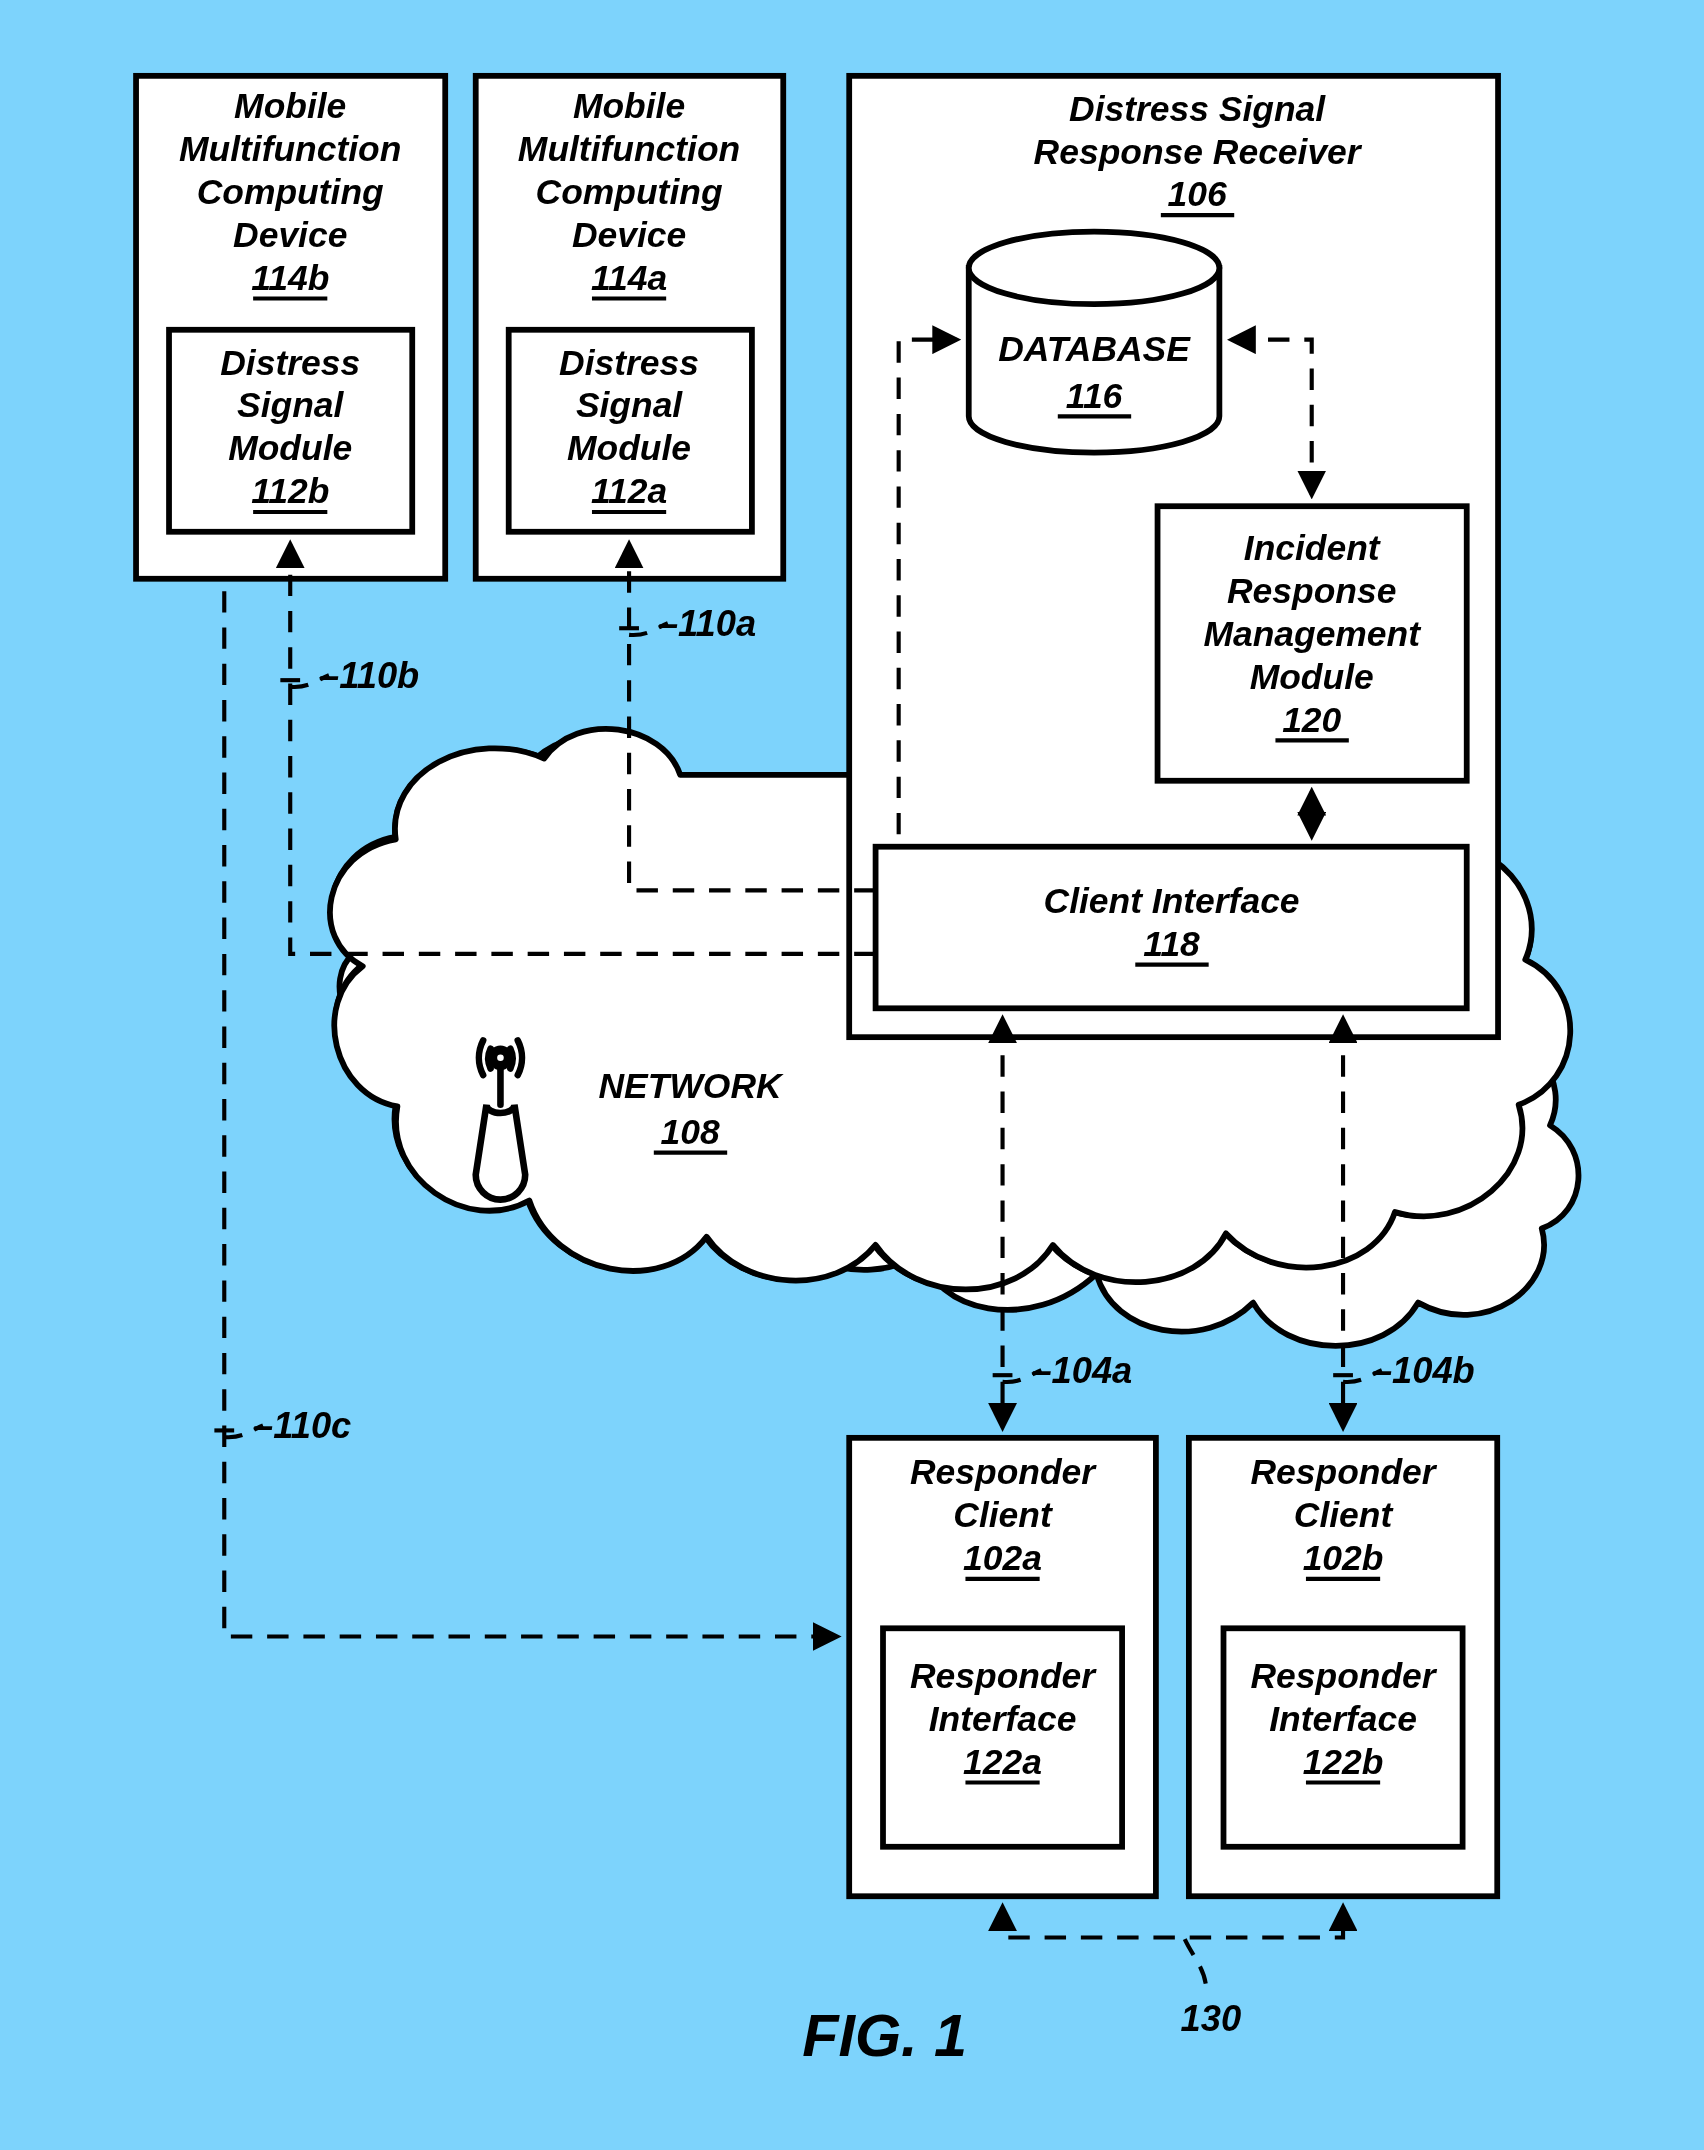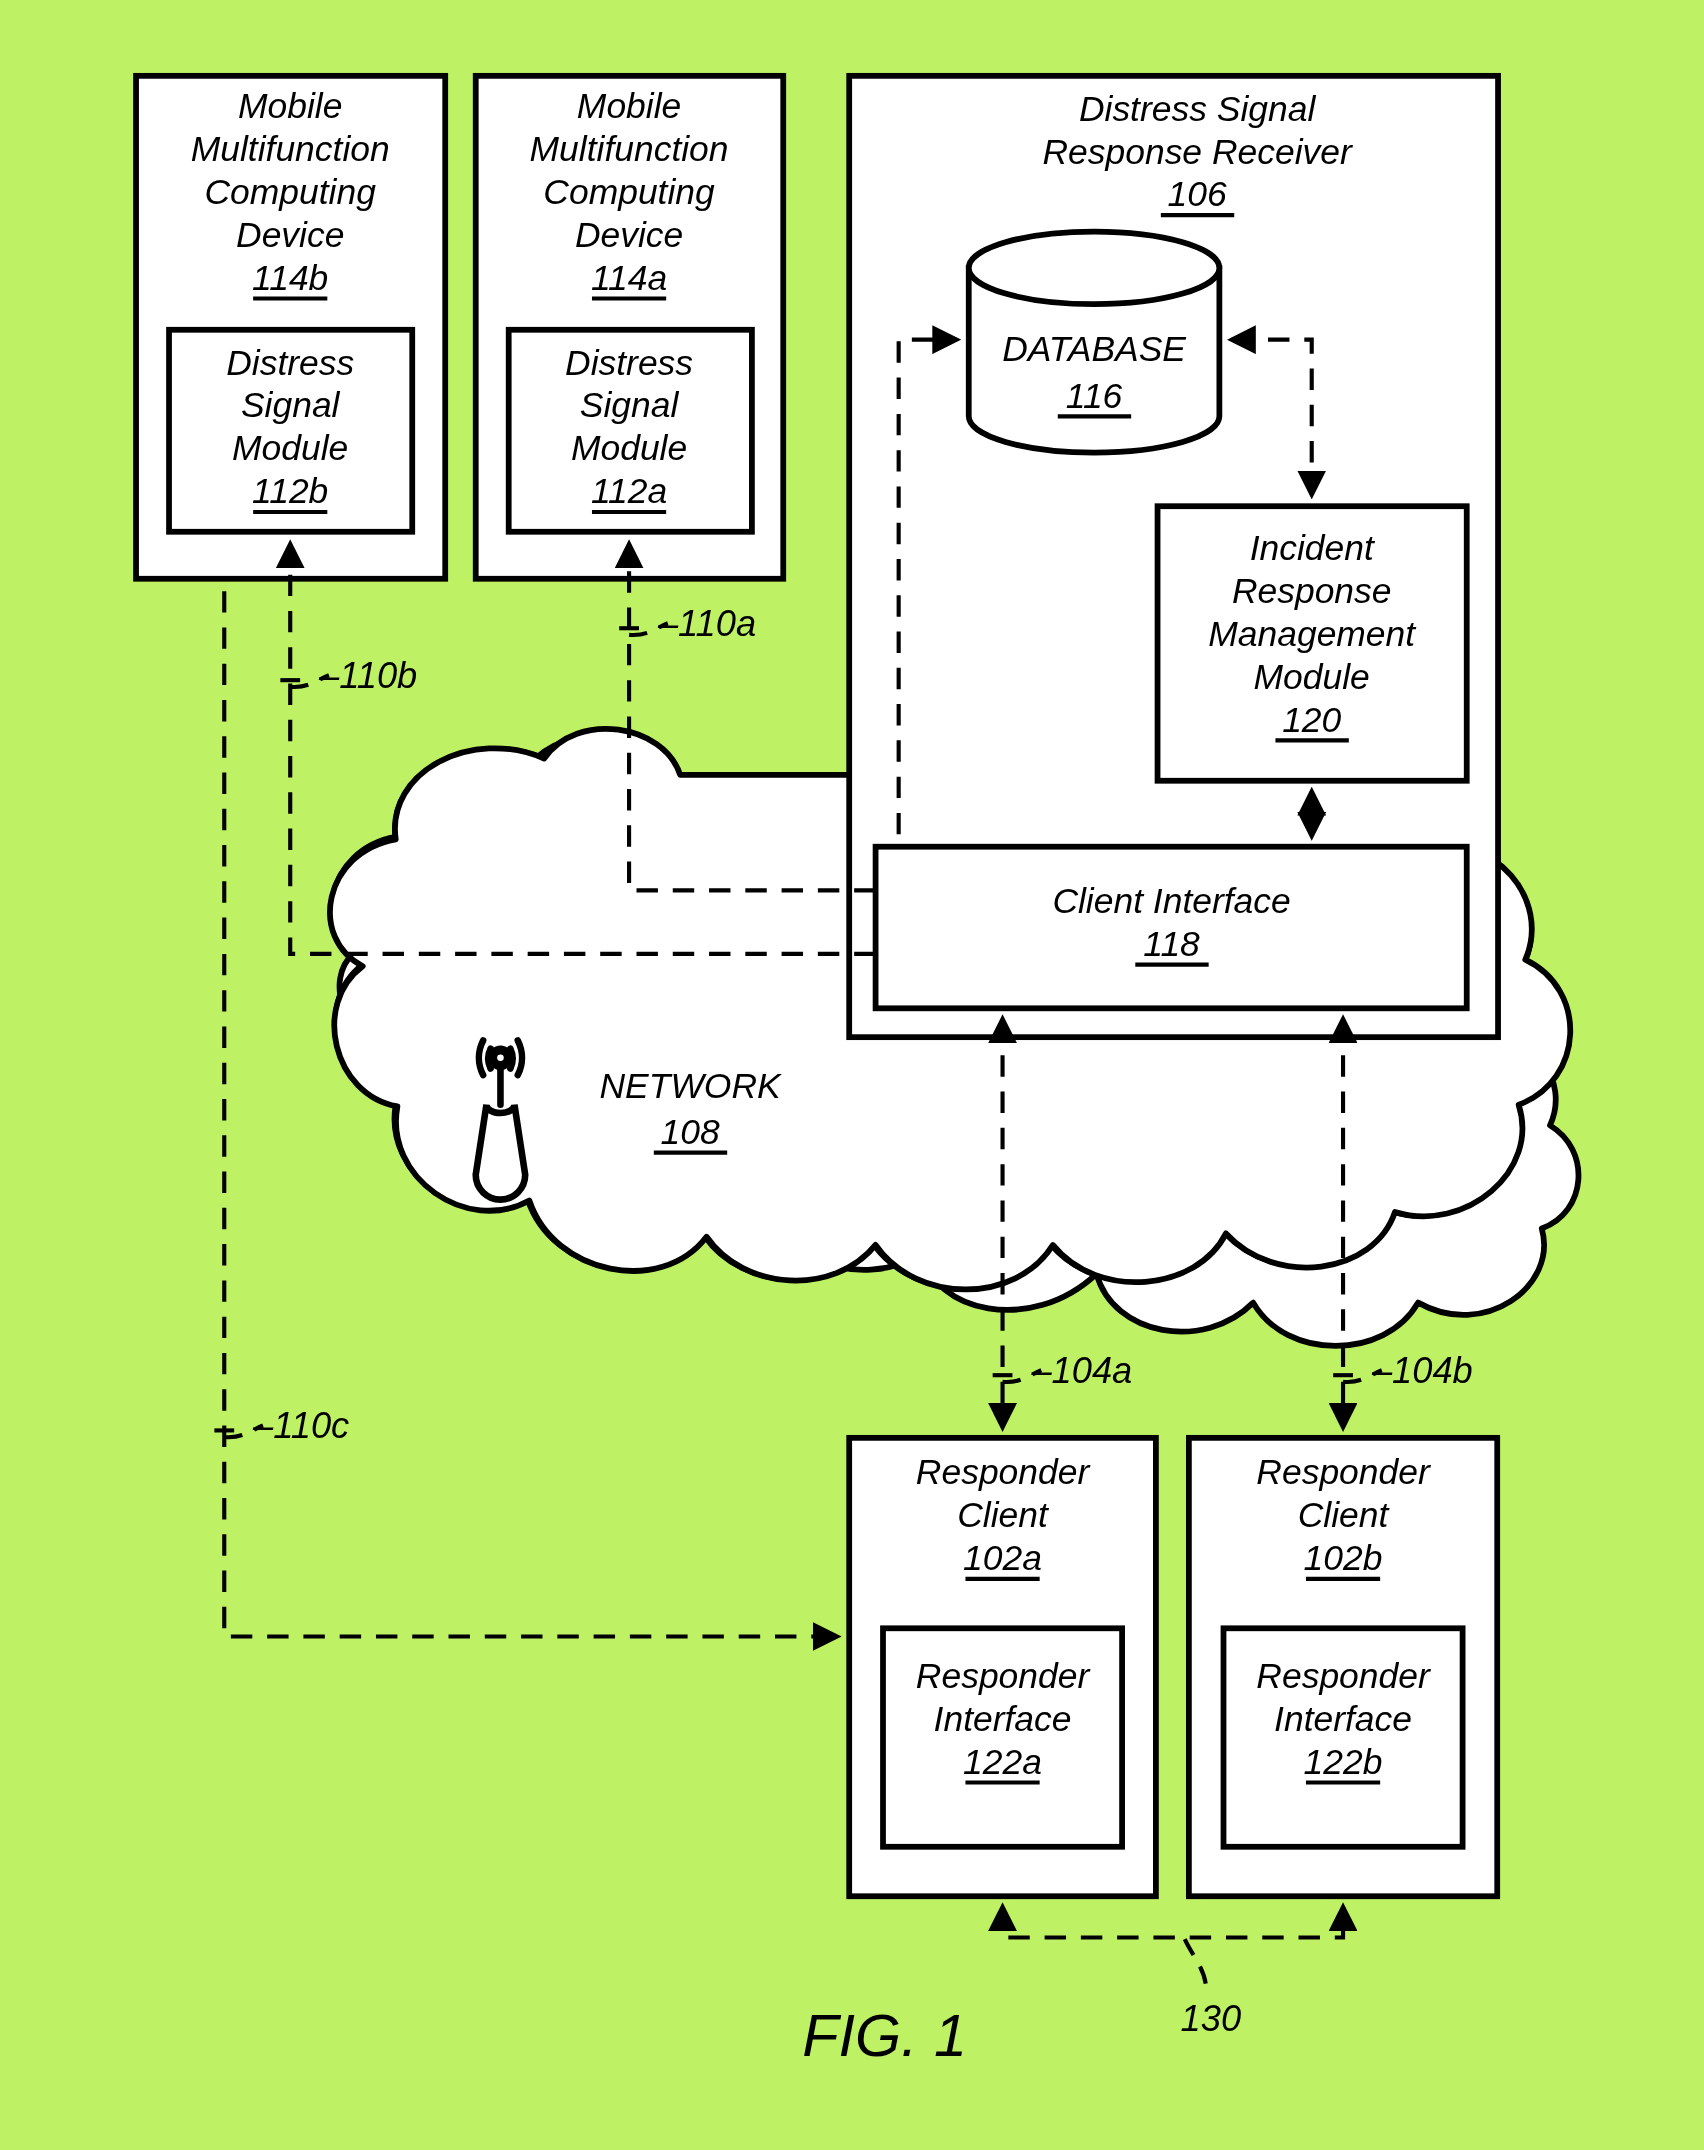--- a/index.html
+++ b/index.html
@@ -7,22 +7,23 @@
     padding: 0;
     background: #ffffff;
   }
   body {
     font-family: "Liberation Sans", sans-serif;
   }
   #figure {
     position: relative;
     width: 1705px;
     height: 2151px;
-    background: #bef264;
+    background: #7dd3fc;
     overflow: hidden;
+    font-weight: bold;
   }
   svg#diagram {
     position: absolute;
     left: 0;
     top: 0;
     width: 1705px;
     height: 2151px;
   }
   .box {
     fill: #ffffff;

